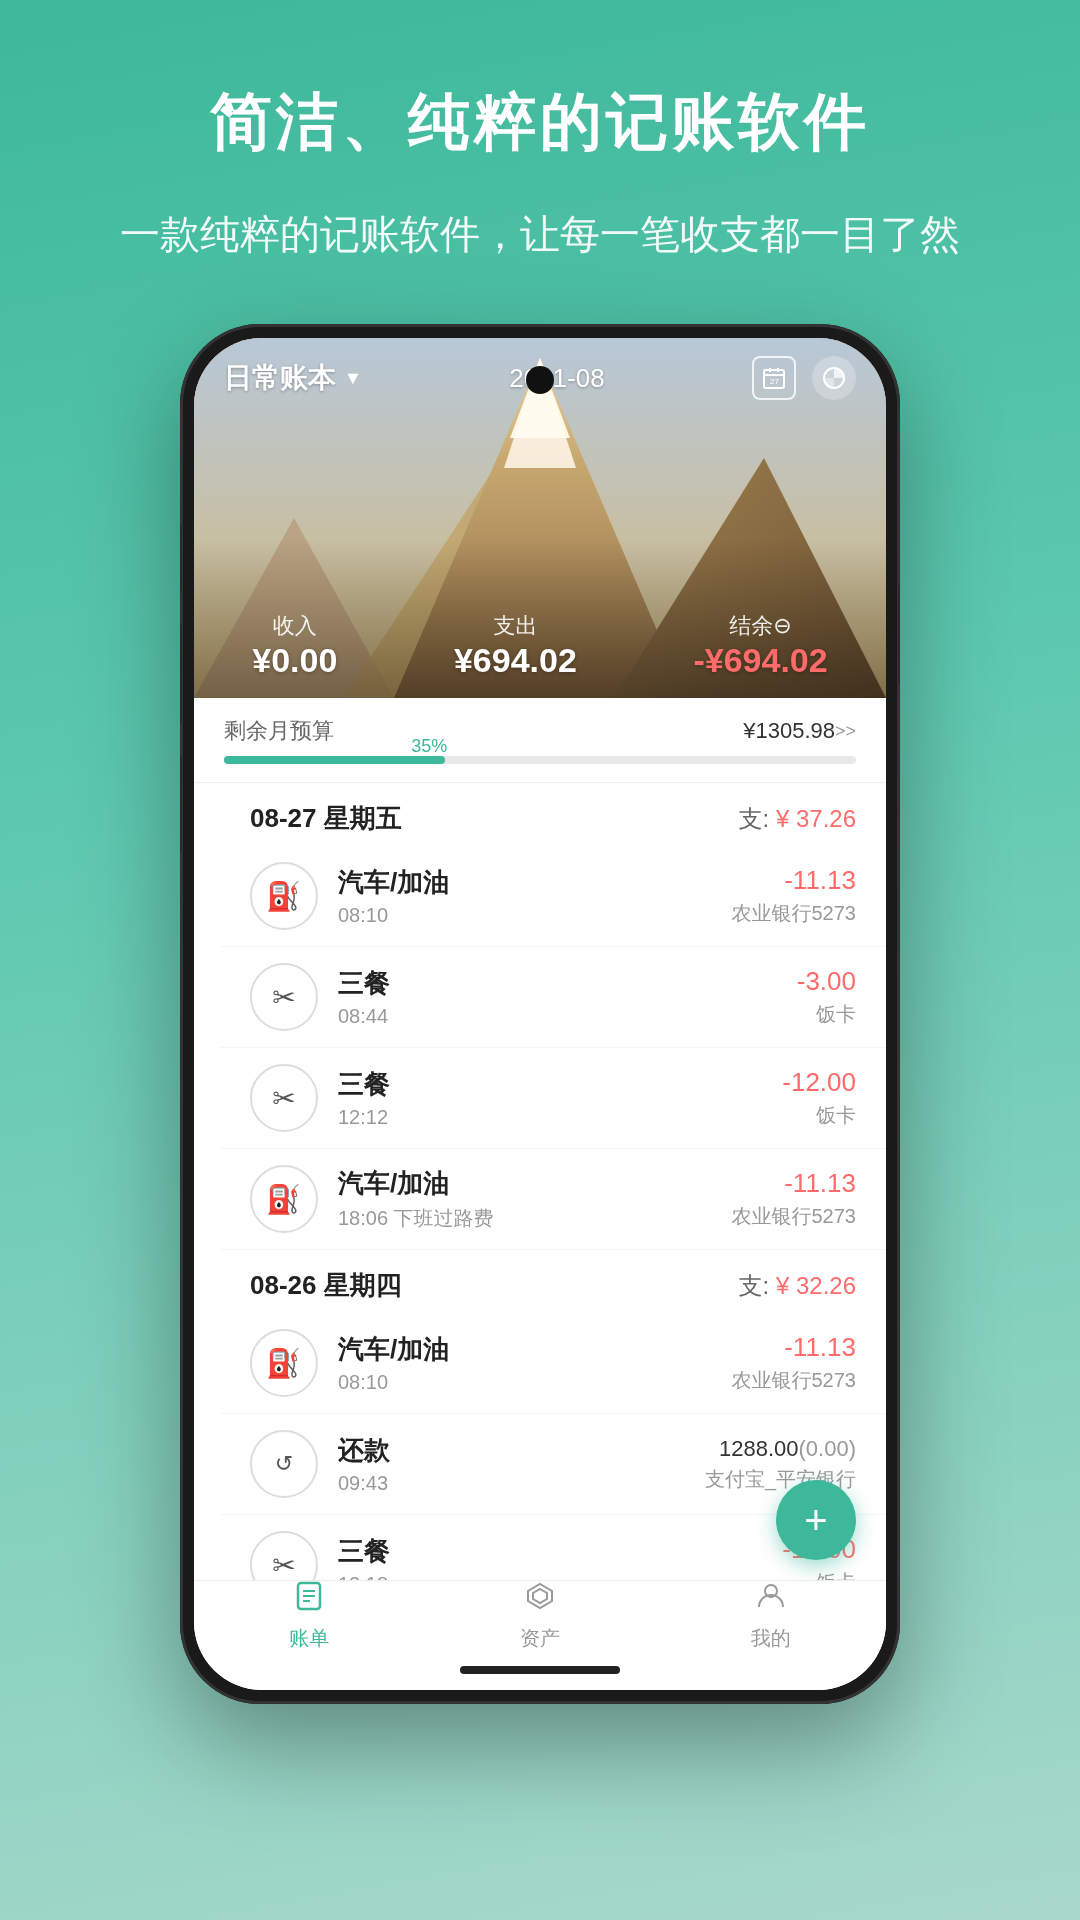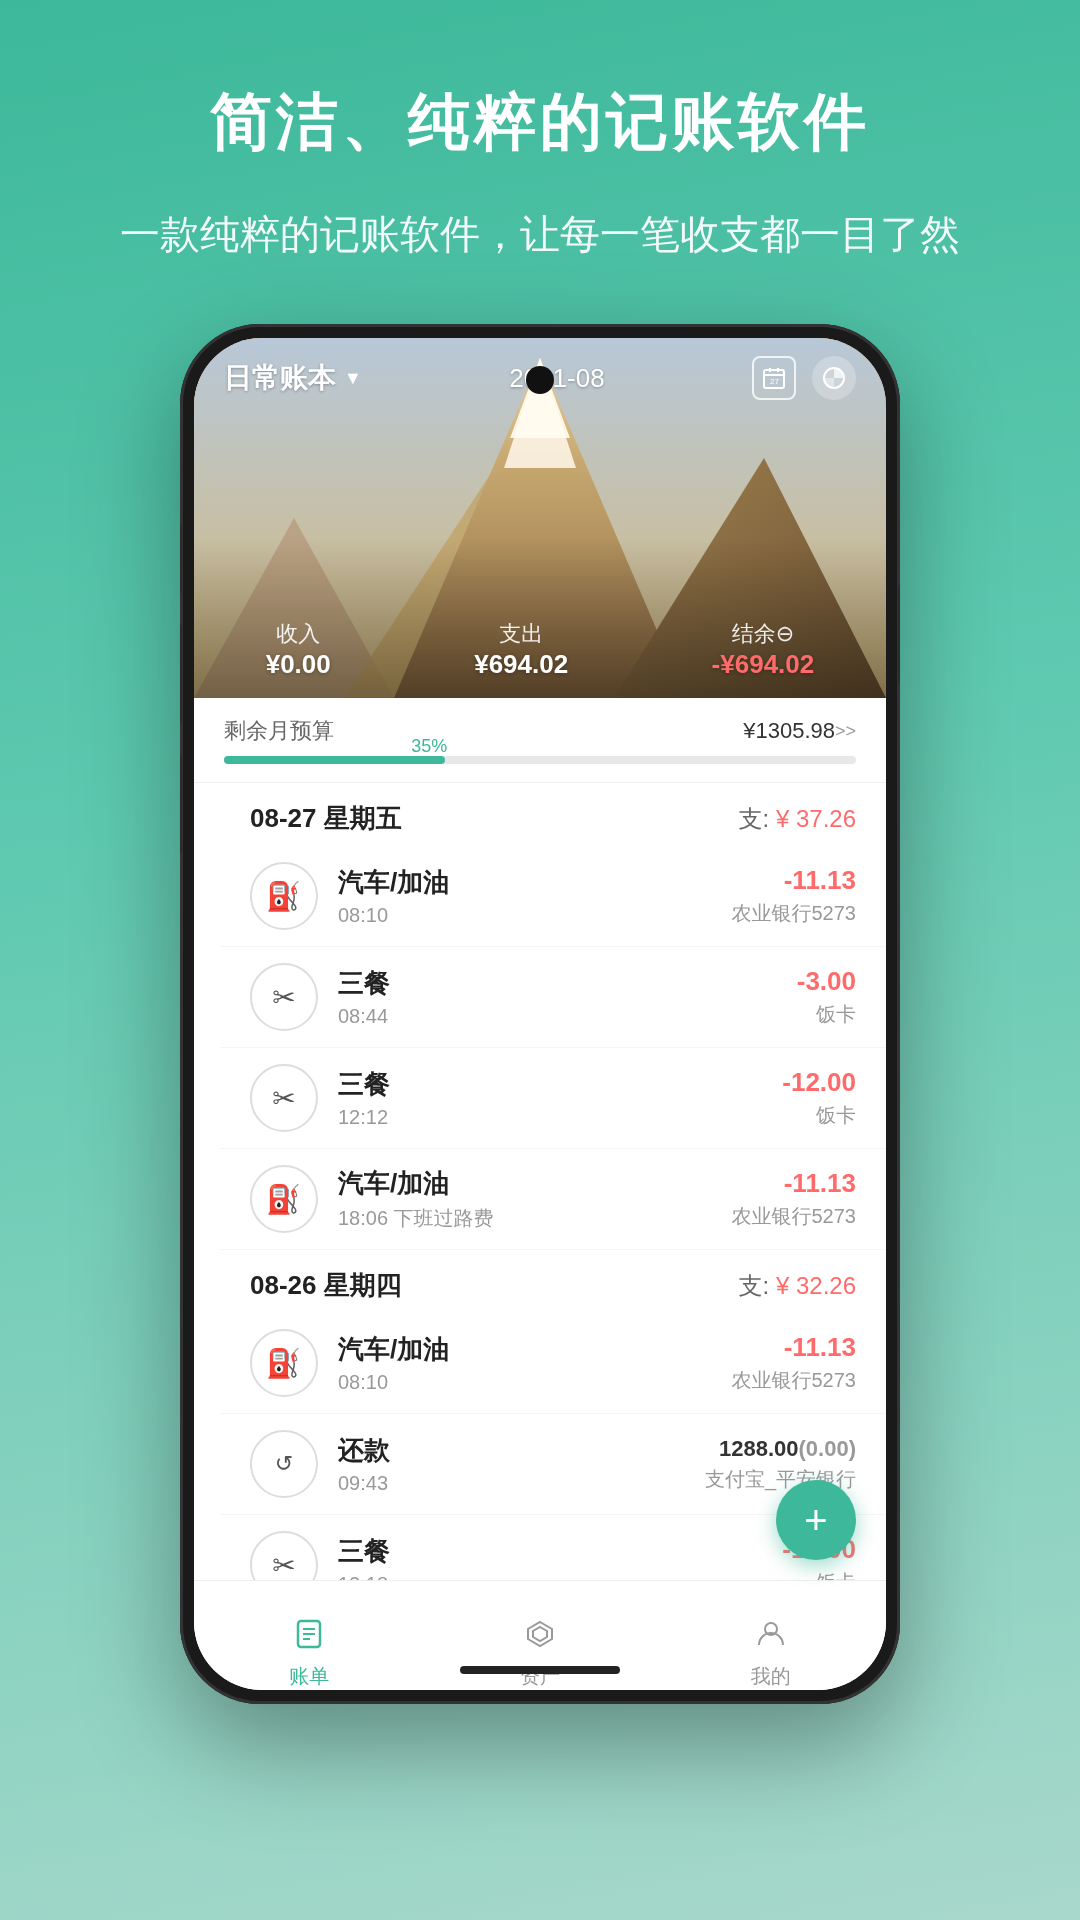--- a/index.html
+++ b/index.html
@@ -152,21 +152,21 @@
     }
     .stat-item {
       text-align: center;
     }
     .stat-label {
       color: rgba(255,255,255,0.9);
       font-size: 22px;
     }
     .stat-value {
       color: white;
-      font-size: 26px;
+      font-size: 34px;
       font-weight: 700;
       text-shadow: 0 1px 4px rgba(0,0,0,0.3);
     }
     .stat-value.red { color: #ff6b6b; }
 
     
     .budget-section {
       background: white;
       padding: 18px 30px;
       border-bottom: 1px solid #f0f0f0;
@@ -277,35 +277,35 @@
       margin-top: 4px;
     }
     .tx-note {
       display: inline;
     }
     .tx-right {
       text-align: right;
     }
     .tx-amount {
       font-size: 26px;
-      font-weight: 700;
+      font-weight: 400;
       color: #ff6b6b;
     }
     .tx-bank {
       font-size: 20px;
       color: #999;
       margin-top: 4px;
     }
 
     
     .bottom-nav {
       height: 110px;
       background: white;
       display: flex;
-      align-items: flex-end;
+      align-items: flex-start;
       justify-content: space-around;
       border-top: 1px solid #eee;
       flex-shrink: 0;
     }
     .nav-item {
       display: flex;
       flex-direction: column;
       align-items: center;
       gap: 6px;
       width: 160px;

